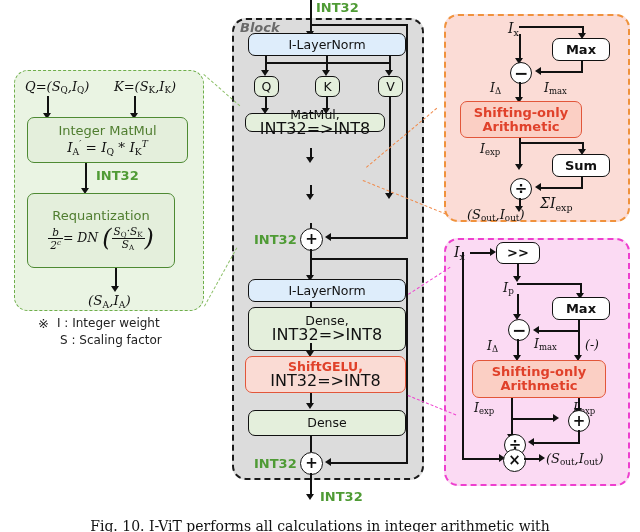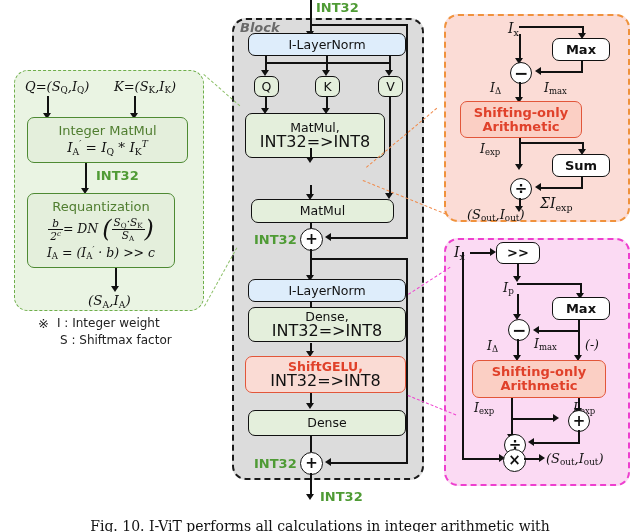--- a/index.html
+++ b/index.html
@@ -115,53 +115,50 @@
   </div>
 
   <div class="ln vl" style="left:265px;top:97px;height:13px;"></div>
   <div class="arw d" style="left:261px;top:108px;"></div>
   <div class="ln vl" style="left:326px;top:97px;height:13px;"></div>
   <div class="arw d" style="left:322px;top:108px;"></div>
 
   <div class="ln vl" style="left:389px;top:97px;height:98px;"></div>
   <div class="arw d" style="left:385px;top:193px;"></div>
 
-  <div class="node nb" style="left:245px;top:113px;width:140px;height:45px;">
+  <div class="node nb" style="left:245px;top:113px;width:140px;height:19px;">
     <div class="l1">MatMul,</div>
     <div class="l2">INT32=&gt;INT8</div>
   </div>
   <div class="ln vl" style="left:310px;top:148px;height:11px;"></div>
   <div class="arw d" style="left:306px;top:157px;"></div>
 
   <div class="ln vl" style="left:310px;top:185px;height:12px;"></div>
   <div class="arw d" style="left:306px;top:194px;"></div>
 
-  <div class="node nb" style="left:251px;top:199px;width:143px;height:24px;">
-    <div class="l1">MatMul</div>
-  </div>
   <div class="ln vl" style="left:310px;top:223px;height:8px;"></div>
 
   <div class="opc" style="left:300px;top:228px;width:21px;height:21px;">
     <span>+</span>
   </div>
   <div class="lbl int32" style="left:254px;top:232px;">INT32</div>
 
   <div class="ln vl" style="left:310px;top:249px;height:28px;"></div>
   <div class="arw d" style="left:306px;top:275px;"></div>
   <div class="ln hl" style="left:310px;top:258px;width:98px;"></div>
   <div class="ln vl" style="left:406px;top:258px;height:206px;"></div>
   <div class="ln hl" style="left:330px;top:462px;width:78px;"></div>
   <div class="arw l" style="left:325px;top:458px;"></div>
 
   <div class="node nb blue" style="left:248px;top:279px;width:158px;height:23px;">
     <div class="l1">I-LayerNorm</div>
   </div>
   <div class="ln vl" style="left:310px;top:302px;height:7px;"></div>
 
-  <div class="node nb" style="left:248px;top:307px;width:158px;height:35px;">
+  <div class="node nb" style="left:248px;top:307px;width:158px;height:44px;">
     <div class="l1">Dense,</div>
     <div class="l2">INT32=&gt;INT8</div>
   </div>
   <div class="ln vl" style="left:310px;top:343px;height:10px;"></div>
   <div class="arw d" style="left:306px;top:351px;"></div>
 
   <div class="node nb red" style="left:245px;top:356px;width:161px;height:37px;">
     <div class="l1 redtxt">ShiftGELU,</div>
     <div class="l2">INT32=&gt;INT8</div>
   </div>
@@ -211,35 +208,32 @@
     <div class="mth" style="font-size:12.5px;margin-top:3px;">
       <span class="frac">
           <span class="num">b</span>
           <span class="den">2<span class="sup">c</span></span>
         </span>=
       <i>DN</i> <span class="paren">(</span><span class="frac">
           <span class="num"><i>S<span class="sub">Q</span></i>·<i>S<span class="sub">K</span></i></span>
           <span class="den"><i>S<span class="sub">A</span></i></span>
         </span><span class="paren">)</span>
     </div>
-    <div class="mth" style="font-size:12.5px;margin-top:3px;">
-      <i>I<span class="sub">A</span></i> = (<i>I<span class="sub">A</span><span class="sup">′</span></i> · <i>b</i>) &gt;&gt; <i>c</i>
-    </div>
   </div>
   <span class="abs" style="left:0;top:0;font-size:0">b/2^c = DN( (S_Q·S_K) / S_A )</span>
   <span class="abs" style="left:0;top:0;font-size:0">I_A = (I_A' · b) &gt;&gt; c</span>
 
   <div class="ln vl" style="left:115px;top:268px;height:20px;"></div>
   <div class="arw d" style="left:111px;top:286px;"></div>
   <div class="lbl mth" style="left:88px;top:292px;font-size:13.5px;">(<i>S<span class="sub">A</span></i>,<i>I<span class="sub">A</span></i>)</div>
   <span class="abs" style="left:0;top:0;font-size:0">(S_A, I_A)</span>
 
   <div class="note" style="left:38px;top:316px;font-size:13px;">※</div>
   <div class="note" style="left:57px;top:316px;">I  :  Integer weight</div>
-  <div class="note" style="left:60px;top:333px;">S  :  Shiftmax factor</div>
+  <div class="note" style="left:60px;top:333px;">S  :  Scaling factor</div>
 
   <div class="leader" style="left:204px;top:74px;width:48px;transform:rotate(41deg);"></div>
   <div class="leader" style="left:204px;top:306px;width:67px;transform:rotate(-61deg);"></div>
 
   <div class="dash orange" style="left:444px;top:14px;width:186px;height:208px;"></div>
 
   <div class="lbl mth" style="left:508px;top:20px;font-size:14px;"><i>I<span class="sub">x</span></i></div>
   <span class="abs" style="left:0;top:0;font-size:0">I_x</span>
 
   <div class="ln vl" style="left:519px;top:34px;height:26px;"></div>

